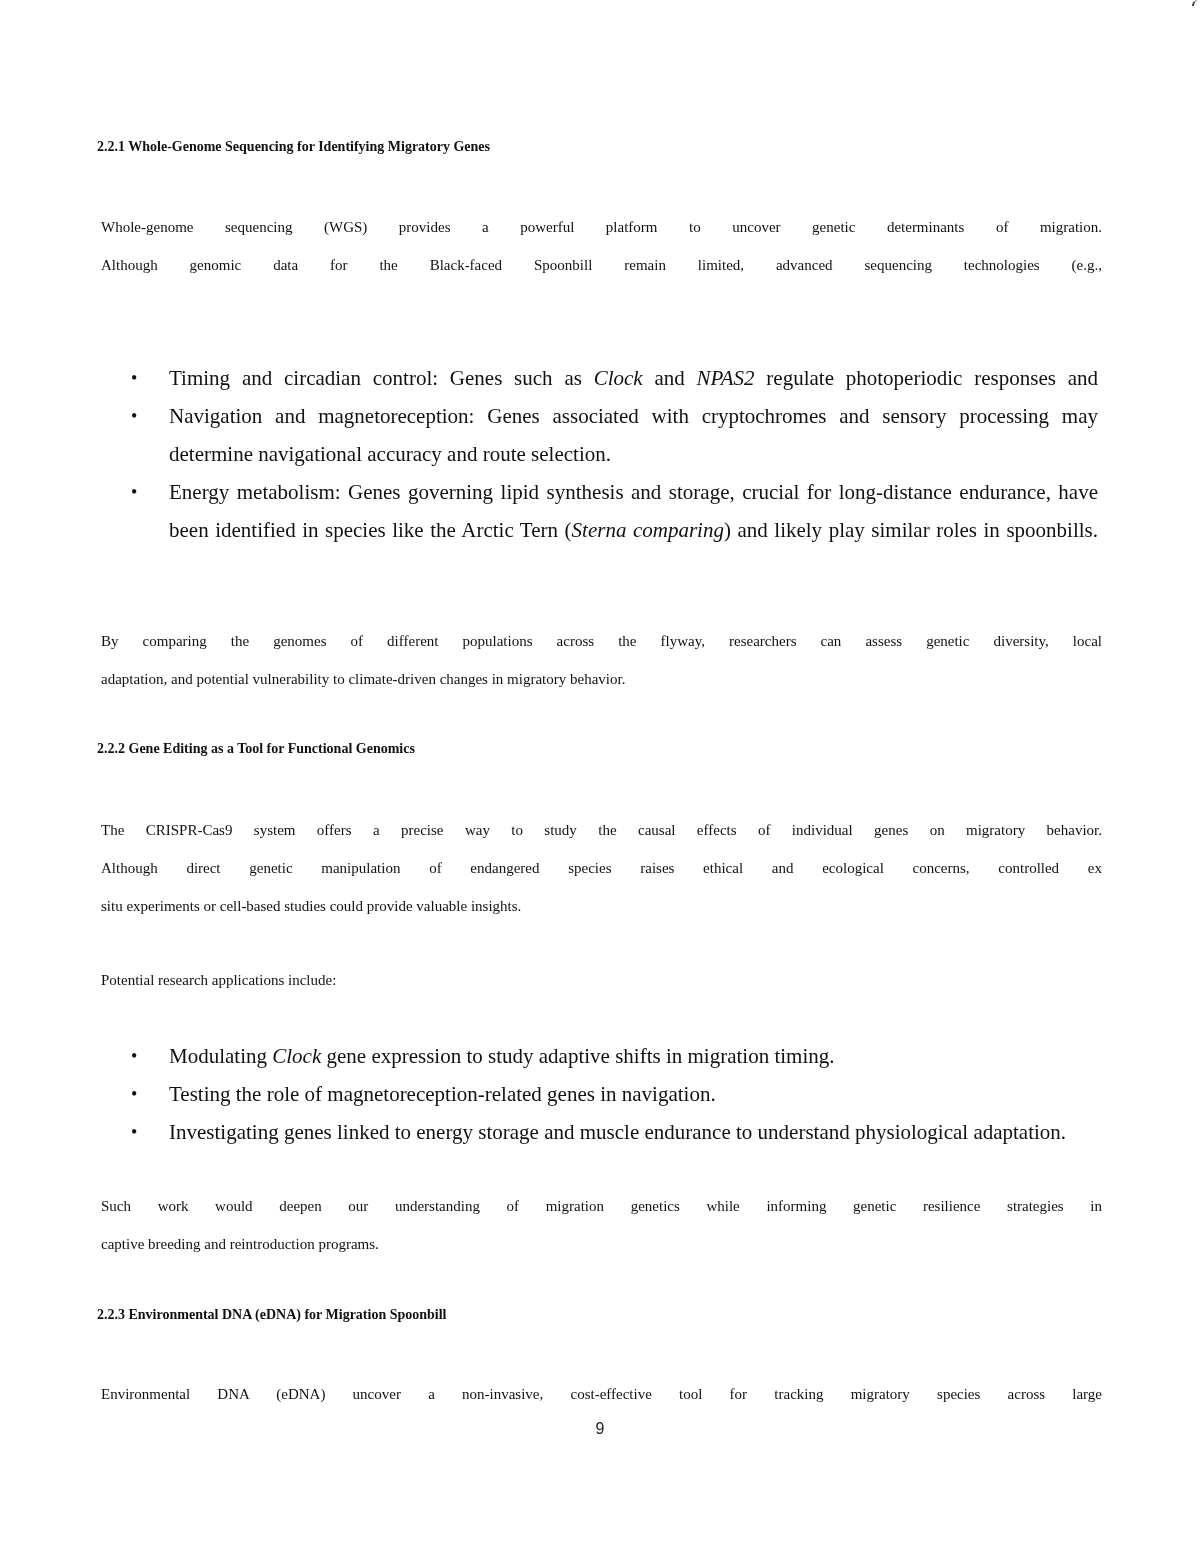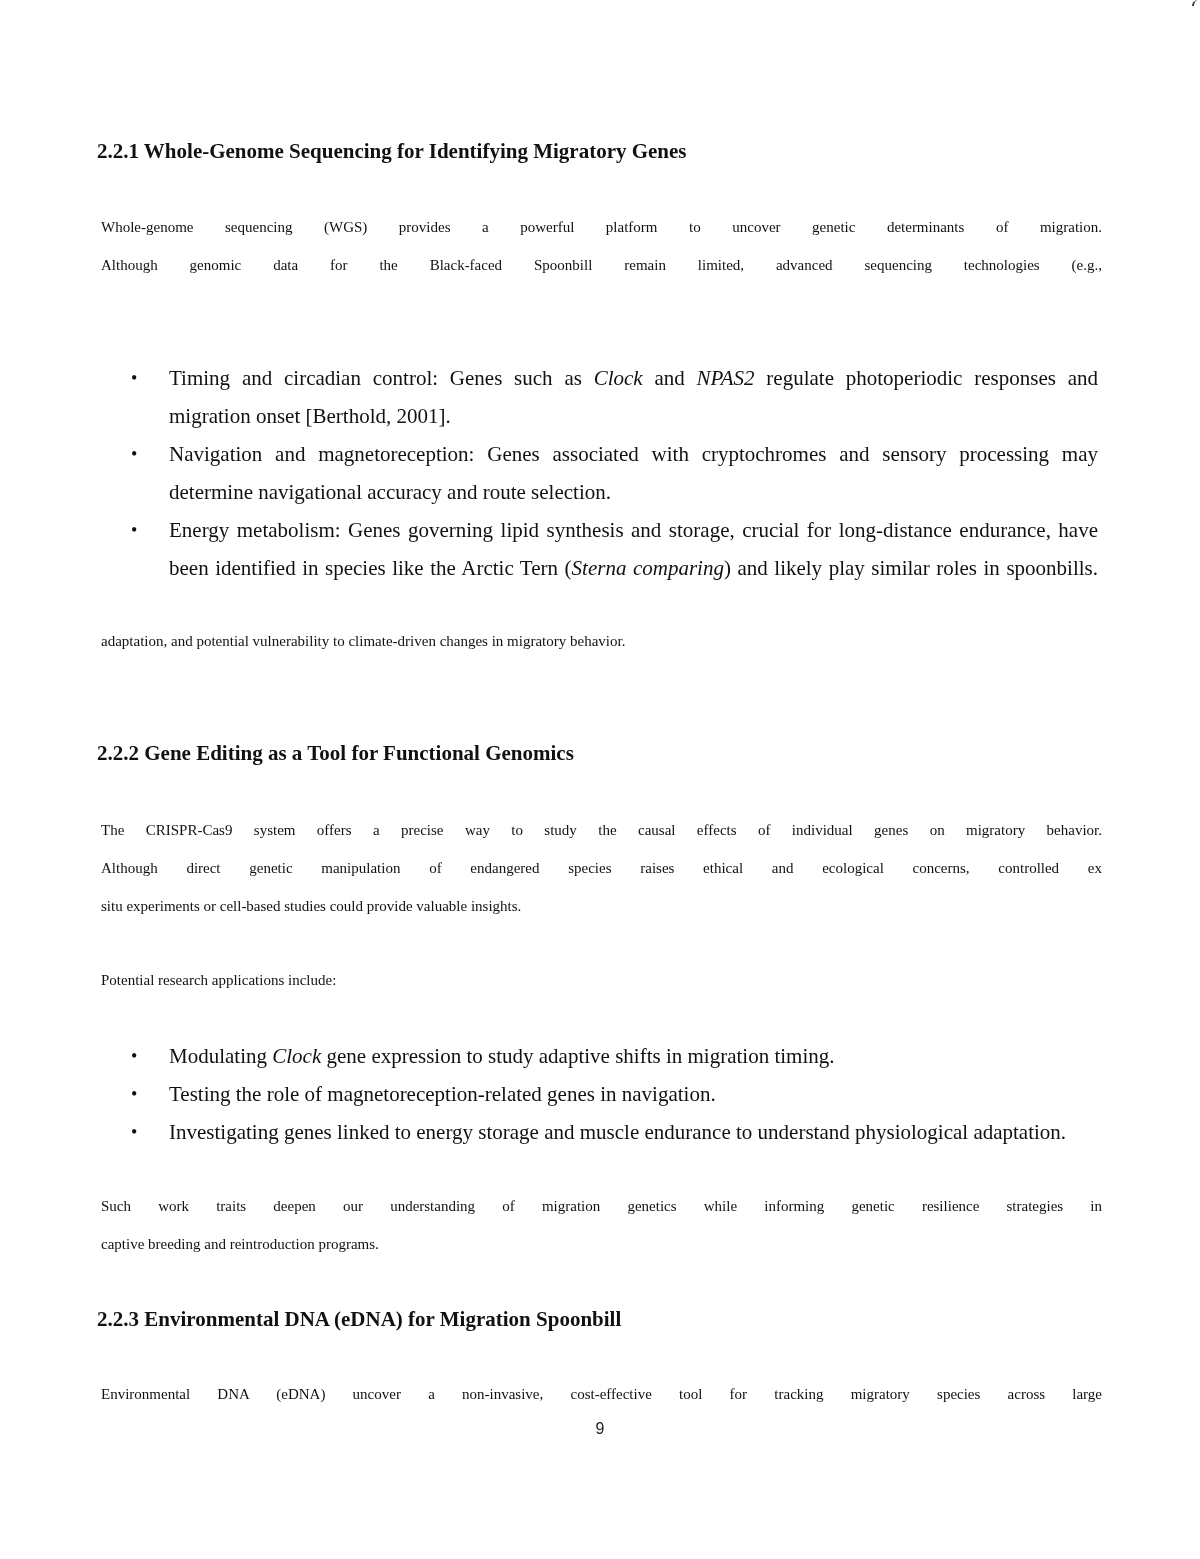--- a/index.html
+++ b/index.html
@@ -1,19 +1,19 @@
 <!DOCTYPE html>
 <html><head>
 <meta charset="utf-8">
 <style>
   html, body { margin: 0; padding: 0; background: #ffffff; }
   body { width: 1200px; height: 1559px; position: relative; overflow: hidden;
          font-family: "Liberation Serif", "DejaVu Serif", serif; color: #111; }
   .page { position: absolute; left: 97px; top: 0; width: 1001px; }
-  h3 { position: absolute; left: 0; margin: 0; font-size: 21px; font-weight: bold; white-space: nowrap; }
+  h3 { position: absolute; left: 0; margin: 0; font-size: 14px; font-weight: bold; white-space: nowrap; }
   .para { position: absolute; left: 4px; width: 1001px; margin: 0; font-size: 15px; line-height: 38px; text-align: justify; text-align-last: left; }
   ul.bullets { position: absolute; left: 0; width: 1001px; margin: 0; padding: 0; list-style: none; font-size: 21px; line-height: 38px; }
   ul.bullets li { position: relative; padding-left: 72px; text-align: justify; }
   ul.bullets li .bullet { position: absolute; left: 34px; top: 0; font-size: 18px; }
   .line { display: block; }
   .jl { text-align: justify; text-align-last: justify; }
   .ll { text-align-last: left; }
   .page-num { position: absolute; left: 0; width: 1200px; top: 1420px; text-align: center;
               font-family: "Liberation Sans", sans-serif; font-size: 16px; color: #222; }
   .corner-mark { position: absolute; right: 0; top: 0; width: 6px; height: 6px; border-top-left-radius: 6px;
@@ -30,35 +30,35 @@
 
   <div class="para" style="top:208px">
     <span class="line jl">Whole-genome sequencing (WGS) provides a powerful platform to uncover genetic determinants of migration.</span>
     <span class="line jl">Although genomic data for the Black-faced Spoonbill remain limited, advanced sequencing technologies (e.g.,</span>
   </div>
 
   <ul class="bullets" style="top:359px">
     <li>
       <span class="bullet">•</span>
       <span class="line jl"><span>Timing and circadian control: Genes such as </span><i>Clock</i><span> and </span><i>NPAS2</i><span> regulate photoperiodic responses and</span></span>
-      <span class="line ll">migration onset [Berthold, 2001].</span>
     </li>
     <li>
       <span class="bullet">•</span>
       <span class="line jl">Navigation and magnetoreception: Genes associated with cryptochromes and sensory processing may</span>
       <span class="line ll">determine navigational accuracy and route selection.</span>
     </li>
     <li>
       <span class="bullet">•</span>
       <span class="line jl">Energy metabolism: Genes governing lipid synthesis and storage, crucial for long-distance endurance, have</span>
       <span class="line jl"><span>been identified in species like the Arctic Tern (</span><i>Sterna comparing</i><span>) and likely play similar roles in spoonbills.</span></span>
     </li>
   </ul>
 
   <div class="para" style="top:622px">
+    <span class="line jl">By comparing the genomes of different populations across the flyway, researchers can assess genetic diversity, local</span>
     <span class="line ll">adaptation, and potential vulnerability to climate-driven changes in migratory behavior.</span>
   </div>
 
   <h3 style="top:741px">2.2.2 Gene Editing as a Tool for Functional Genomics</h3>
 
   <div class="para" style="top:811px">
     <span class="line jl">The CRISPR-Cas9 system offers a precise way to study the causal effects of individual genes on migratory behavior.</span>
     <span class="line jl">Although direct genetic manipulation of endangered species raises ethical and ecological concerns, controlled ex</span>
     <span class="line ll">situ experiments or cell-based studies could provide valuable insights.</span>
   </div>
@@ -76,21 +76,21 @@
       <span class="bullet">•</span>
       <span class="line ll">Testing the role of magnetoreception-related genes in navigation.</span>
     </li>
     <li>
       <span class="bullet">•</span>
       <span class="line ll">Investigating genes linked to energy storage and muscle endurance to understand physiological adaptation.</span>
     </li>
   </ul>
 
   <div class="para" style="top:1187px">
-    <span class="line jl">Such work traits deepen our understanding of migration genetics while informing genetic resilience strategies in</span>
+    <span class="line jl">Such work would deepen our understanding of migration genetics while informing genetic resilience strategies in</span>
     <span class="line ll">captive breeding and reintroduction programs.</span>
   </div>
 
   <h3 style="top:1307px">2.2.3 Environmental DNA (eDNA) for Migration Spoonbill</h3>
 
   <div class="para" style="top:1375px">
     <span class="line jl">Environmental DNA (eDNA) uncover a non-invasive, cost-effective tool for tracking migratory species across large</span>
   </div>
 </div>
 

